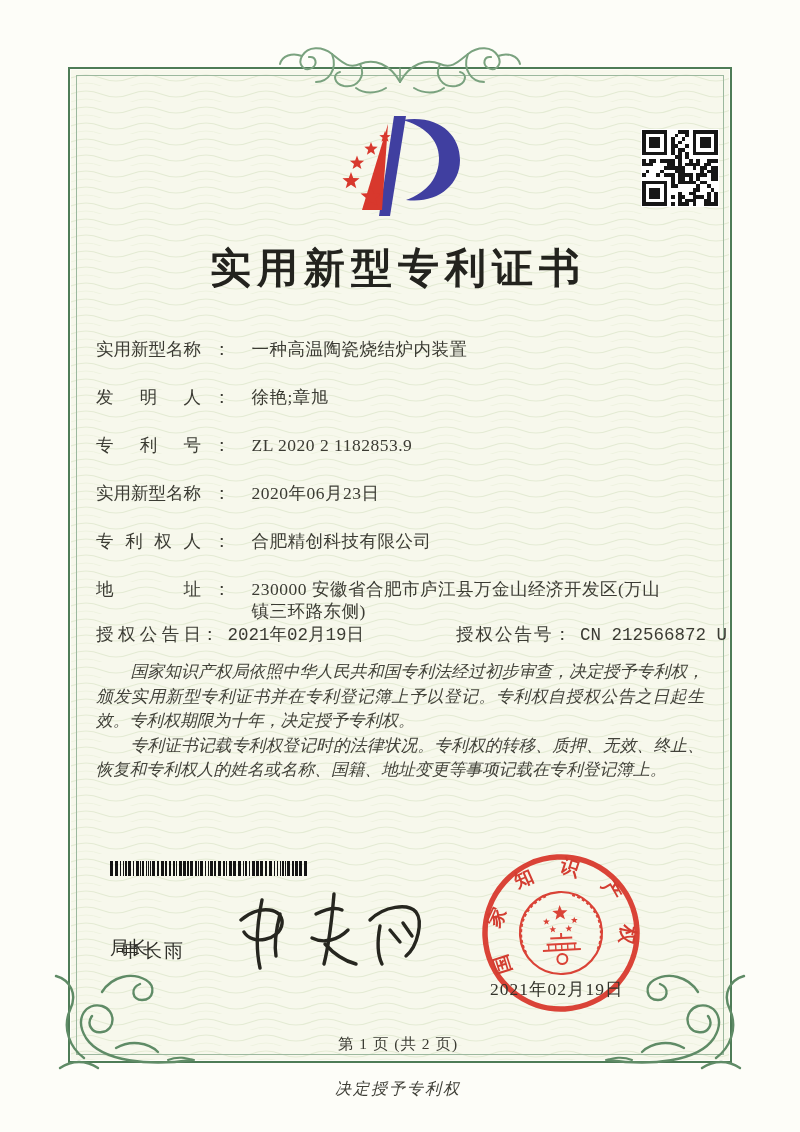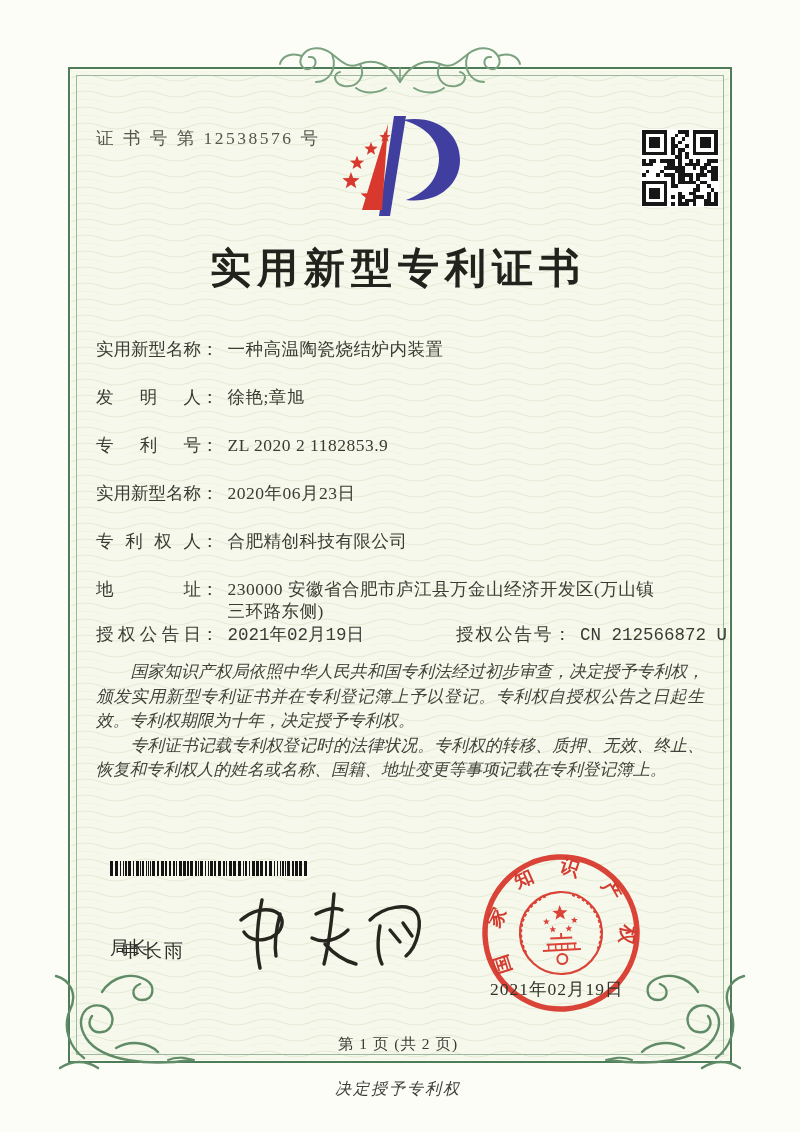--- a/index.html
+++ b/index.html
@@ -13,21 +13,21 @@
   .orn{position:absolute;z-index:2;}
   .content{position:absolute;z-index:3;}
   .cert-no{left:96px;top:126px;font-size:17.5px;letter-spacing:2.5px;color:#55554c;}
   .logo{left:338px;top:112px;width:132px;height:110px;}
   .qr{left:641px;top:129px;width:76px;height:76px;background:#fff;display:grid;
       grid-template-columns:repeat(21,1fr);grid-template-rows:repeat(21,1fr);padding:1px;}
   .qr div.on{background:#161616;}
   .title{left:68px;top:241px;width:660px;margin:0;text-align:center;font-size:41px;font-weight:700;
          letter-spacing:6px;color:#23231e;}
   .fields{left:96px;top:338px;width:565px;}
-  .frow{display:flex;margin-bottom:26px;font-size:17.5px;line-height:22px;}
+  .frow{display:flex;margin-bottom:26px;font-size:17.5px;line-height:22px;gap:12px;}
   .flabel{flex:none;width:105px;text-align:justify;text-align-last:justify;}
   .fcolon{flex:none;margin-right:9px;}
   .fvalue{flex:1;letter-spacing:.5px;}
   .grant{top:624px;font-size:17.5px;line-height:22px;display:flex;font-family:Liberation Mono, monospace;}
   .grant .flabel{display:inline-block;}
   .g1{left:96px;} .g2{left:428px;margin-left:28px;}
   .paras{left:96px;top:660px;width:608px;}
   .paras p{margin:0;text-indent:2.05em;font-size:16.8px;line-height:24.5px;text-align:justify;
            color:#42423a;font-style:italic;}
   .barcode{left:110px;top:861px;width:200px;height:15px;white-space:nowrap;overflow:hidden;}
@@ -95,21 +95,20 @@
     <g transform="translate(145,0) scale(-1,1)" stroke="#5f8b66" stroke-width="2.4" fill="none" stroke-linecap="round">
       <path d="M142,92 C100,98 52,94 36,70 C24,50 36,34 52,38 C66,42 66,62 52,64 C42,66 36,56 42,48"></path>
       <path d="M34,90 C20,80 12,60 20,42 C28,26 20,12 6,8"></path>
       <path d="M52,24 C62,8 82,4 96,12 C106,18 104,32 92,32 C82,32 80,20 90,16"></path>
       <path d="M66,80 C80,72 98,74 108,84"></path>
       <path d="M10,100 C22,92 36,92 48,100"></path>
       <path d="M118,92 C128,88 136,90 144,92" stroke-width="2"></path>
     </g>
   </svg>
 
-  <div class="content cert-no">证 书 号 第 12538576 号</div>
 
   <svg class="content logo" viewBox="0 0 132 110">
     <path d="M64,8 C100,2 122,22 122,48 C122,74 98,92 68,88 C90,80 101,65 101,46 C101,27 85,13 64,8 Z" fill="#403fa0"></path>
     <polygon points="56,4 68,4 52,104 41,104" fill="#403fa0"></polygon>
     <polygon points="50,12 44,98 24,98" fill="#d8382d"></polygon>
     <polygon fill="#d8382d" points="47.00,19.00 48.48,22.96 52.71,23.15 49.40,25.78 50.53,29.85 47.00,27.52 43.47,29.85 44.60,25.78 41.29,23.15 45.52,22.96"></polygon>
     <polygon fill="#d8382d" points="33.00,30.00 34.73,34.62 39.66,34.84 35.80,37.91 37.11,42.66 33.00,39.94 28.89,42.66 30.20,37.91 26.34,34.84 31.27,34.62"></polygon>
     <polygon fill="#d8382d" points="19.00,43.50 20.85,48.45 26.13,48.68 22.00,51.97 23.41,57.07 19.00,54.15 14.59,57.07 16.00,51.97 11.87,48.68 17.15,48.45"></polygon>
     <polygon fill="#d8382d" points="13.00,60.00 15.22,65.94 21.56,66.22 16.59,70.17 18.29,76.28 13.00,72.78 7.71,76.28 9.41,70.17 4.44,66.22 10.78,65.94"></polygon>
     <polygon fill="#d8382d" points="33.00,74.00 35.72,81.26 43.46,81.60 37.39,86.43 39.47,93.90 33.00,89.62 26.53,93.90 28.61,86.43 22.54,81.60 30.28,81.26"></polygon>

